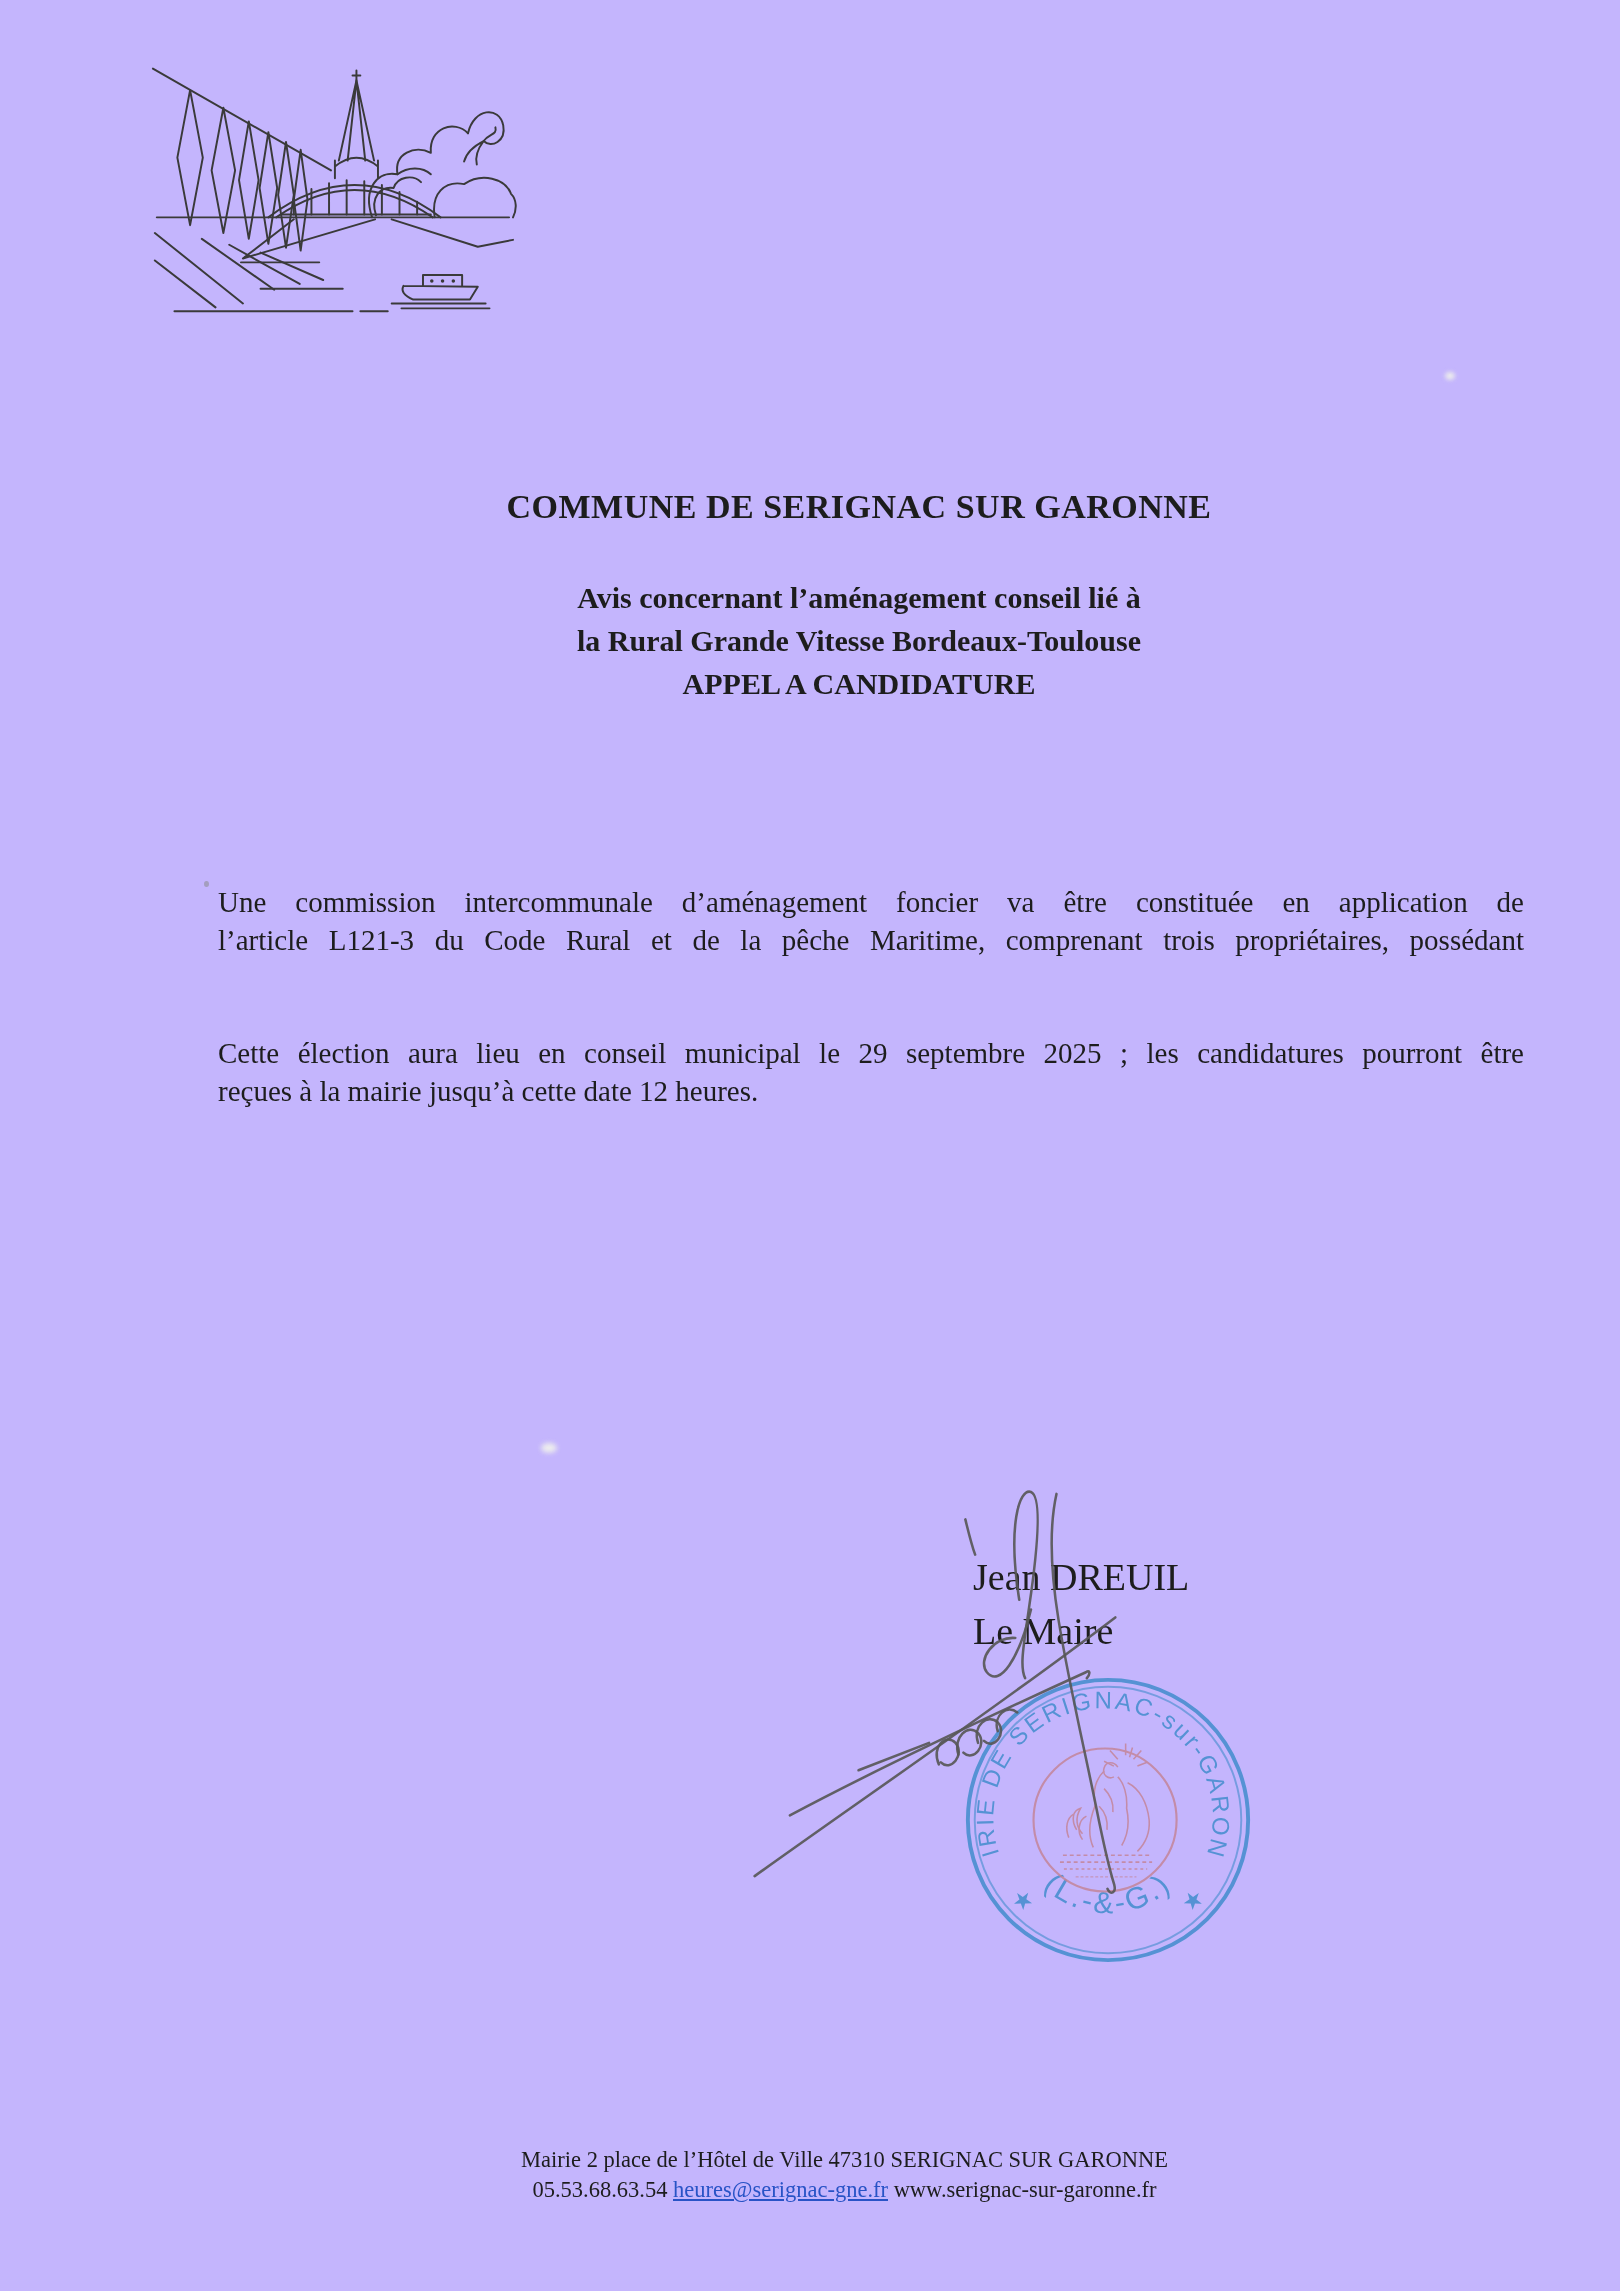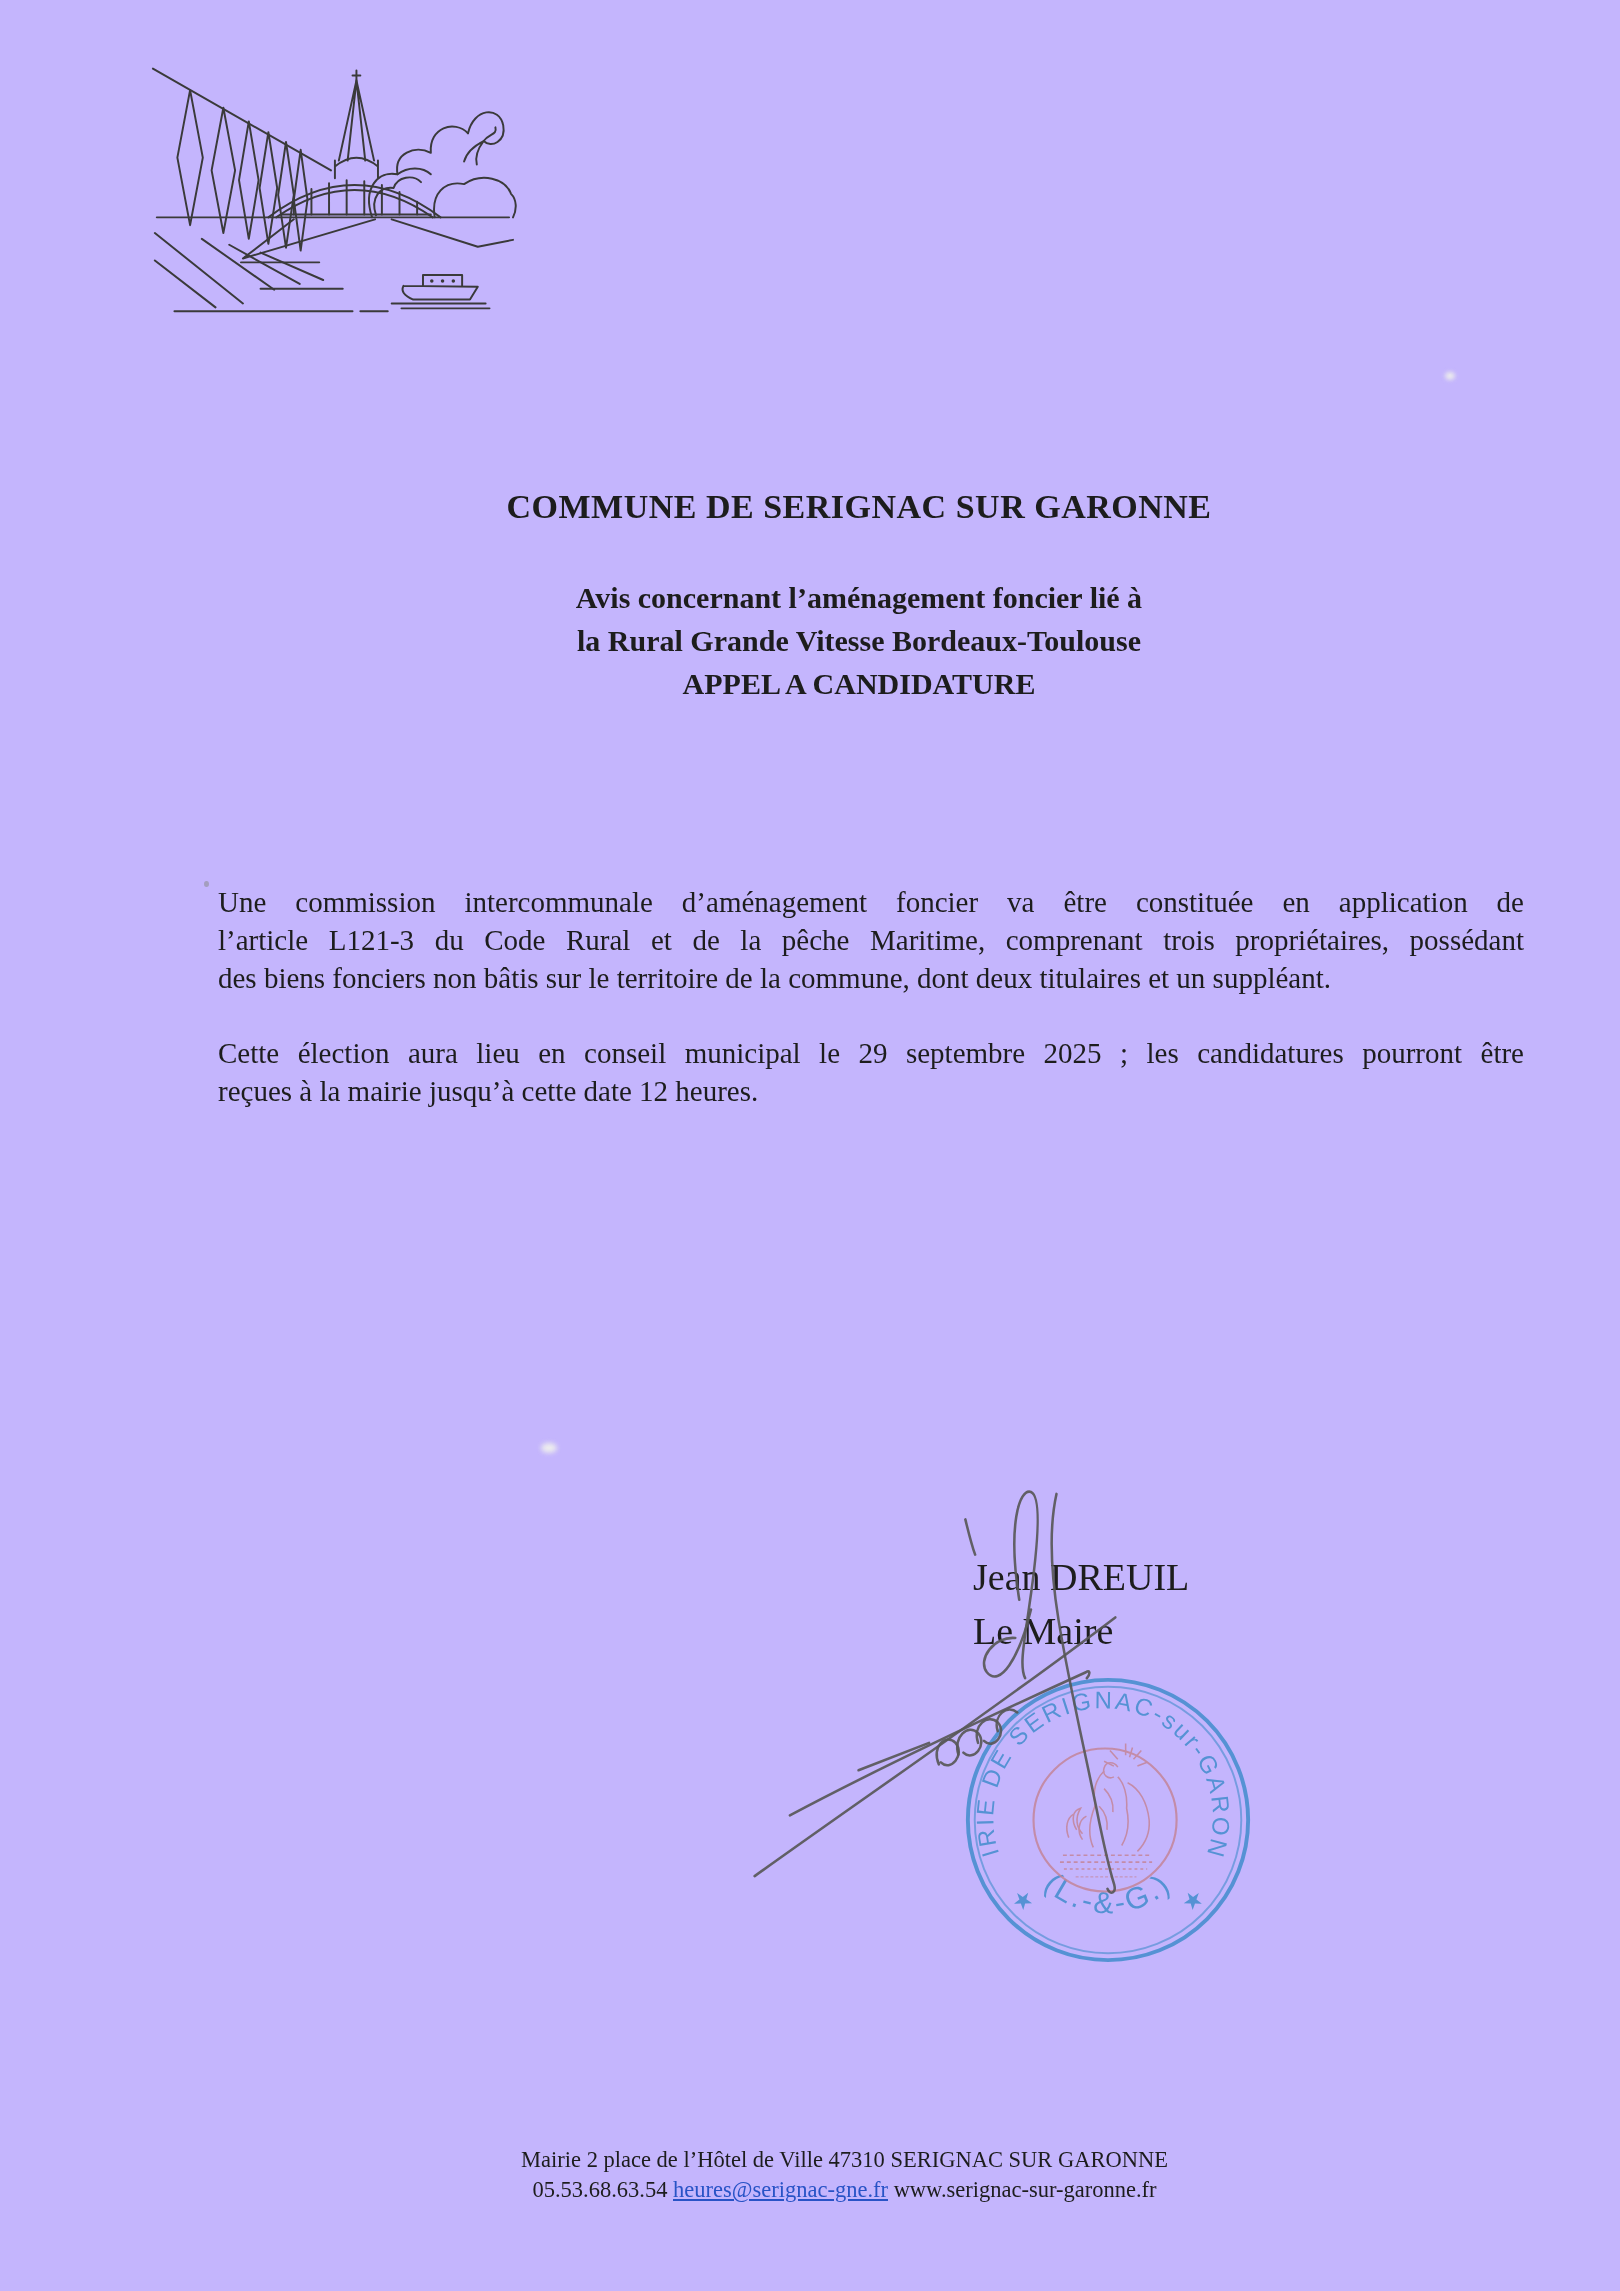--- a/index.html
+++ b/index.html
@@ -91,29 +91,28 @@
       <circle cx="293" cy="235" r="1.8" fill="#3a3a3a" stroke="none"></circle>
       <circle cx="304" cy="235" r="1.8" fill="#3a3a3a" stroke="none"></circle>
       <circle cx="315" cy="235" r="1.8" fill="#3a3a3a" stroke="none"></circle>
       <path d="M 252,258 L 348,258" stroke-width="1.4"></path>
     </svg>
   </div>
 
   <div class="abs titleblock doc-title">COMMUNE DE SERIGNAC SUR GARONNE</div>
 
   <div class="abs titleblock subtitle">
-    <div>Avis concernant l’aménagement foncier lié à</div>
+    <div>Avis concernant l’aménagement conseil lié à</div>
     <div>la Rural Grande Vitesse Bordeaux-Toulouse</div>
     <div>APPEL A CANDIDATURE</div>
   </div>
 
   <div class="abs bodyblock p1">
     <div class="jline">Une commission intercommunale d’aménagement foncier va être constituée en application de</div>
     <div class="jline">l’article L121-3 du Code Rural et de la pêche Maritime, comprenant trois propriétaires, possédant</div>
-    <div class="lline">des biens fonciers non bâtis sur le territoire de la commune, dont deux titulaires et un suppléant.</div>
   </div>
 
   <div class="abs bodyblock p2">
     <div class="jline">Cette élection aura lieu en conseil municipal le 29 septembre 2025 ; les candidatures pourront être</div>
     <div class="lline">reçues à la mairie jusqu’à cette date 12 heures.</div>
   </div>
 
   <div class="abs sigtext">
     <div>Jean DREUIL</div>
     <div class="sig-role">Le Maire</div>

